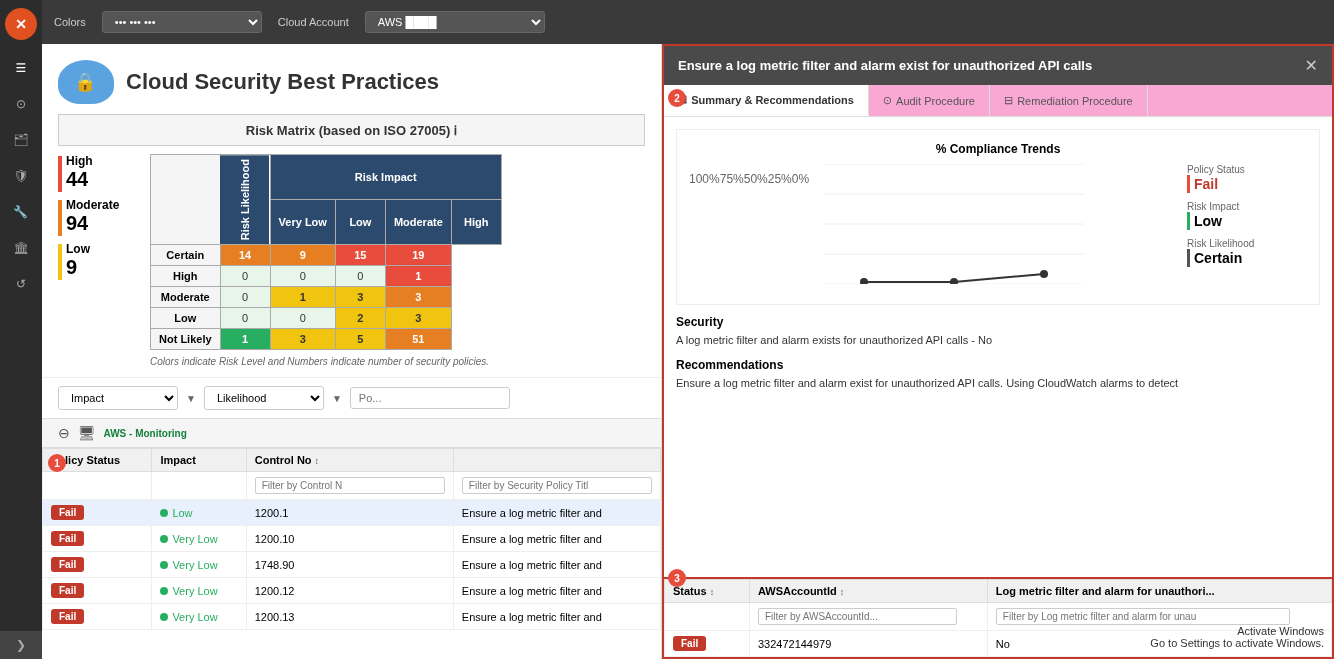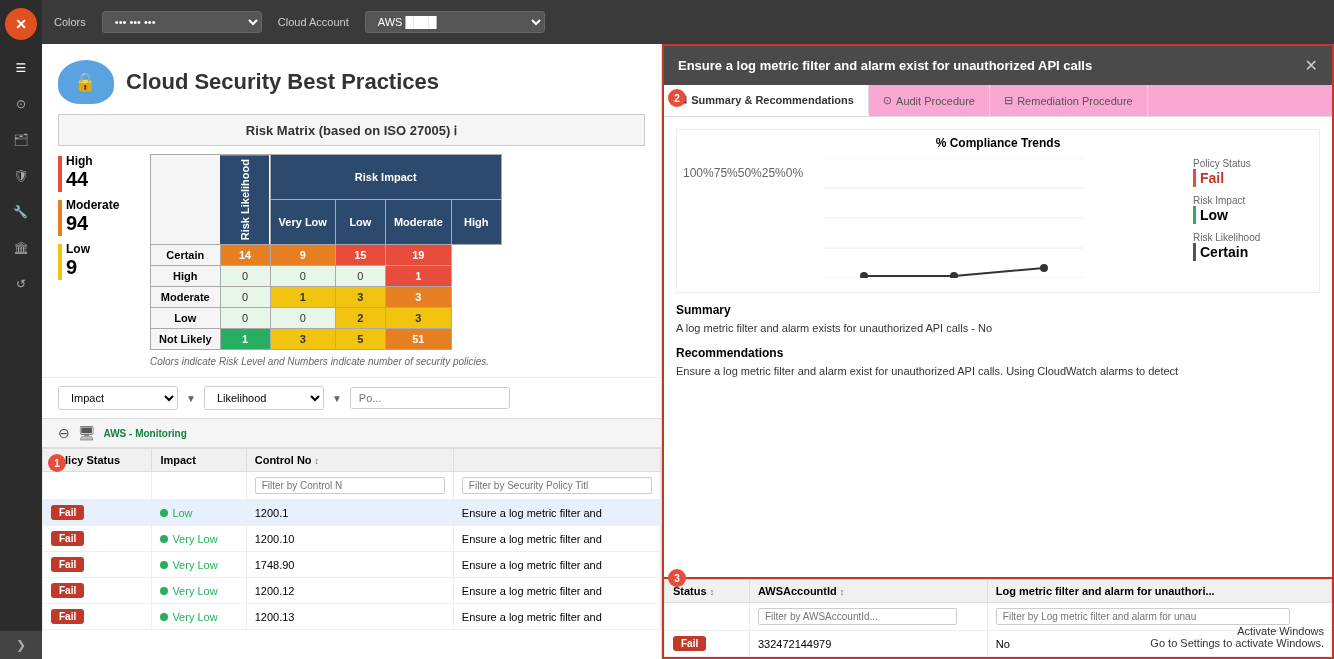--- a/index.html
+++ b/index.html
@@ -310,21 +310,21 @@
       overflow-y: auto;
       padding: 12px;
       display: flex;
       flex-direction: column;
       gap: 10px;
     }
 
     
     .compliance-section {
       border: 1px solid #eee;
-      padding: 6px;
+      padding: 12px;
     }
     .compliance-title { font-size: 12px; font-weight: bold; text-align: center; margin-bottom: 8px; }
     .compliance-chart-area {
       display: flex;
       gap: 10px;
     }
     .chart-container {
       flex: 1;
       position: relative;
       height: 120px;
@@ -715,21 +715,21 @@
                 <div class="legend-value-row">
                   <span class="legend-bar bar-dark"></span>
                   <span class="legend-value" style="font-size:14px;">Certain</span>
                 </div>
               </div>
             </div>
           </div>
         </div>
 
         <div class="summary-section">
-          <div class="section-title">Summary</div>
+          <div class="section-title">Security</div>
           <div class="section-text">A log metric filter and alarm exists for unauthorized API calls - No</div>
         </div>
 
         <div class="summary-section">
           <div class="section-title">Recommendations</div>
           <div class="section-text">Ensure a log metric filter and alarm exist for unauthorized API calls. Using CloudWatch alarms to detect</div>
         </div>
       </div>
 
       <div class="bottom-table-section" style="position:relative;">

